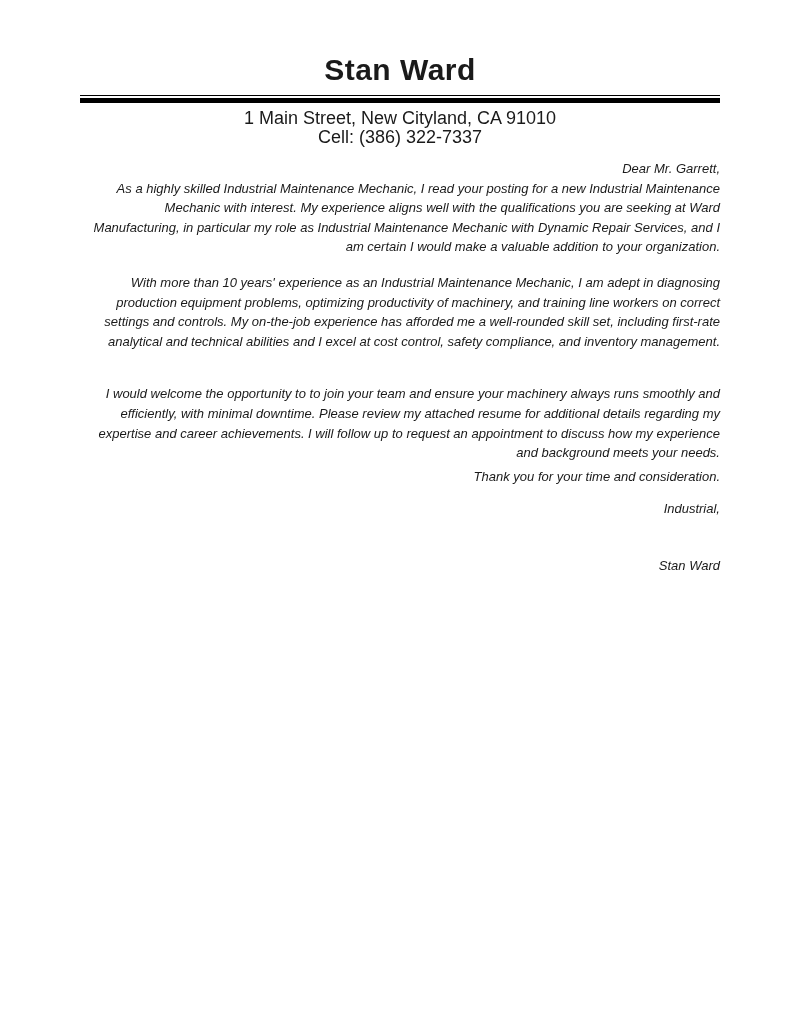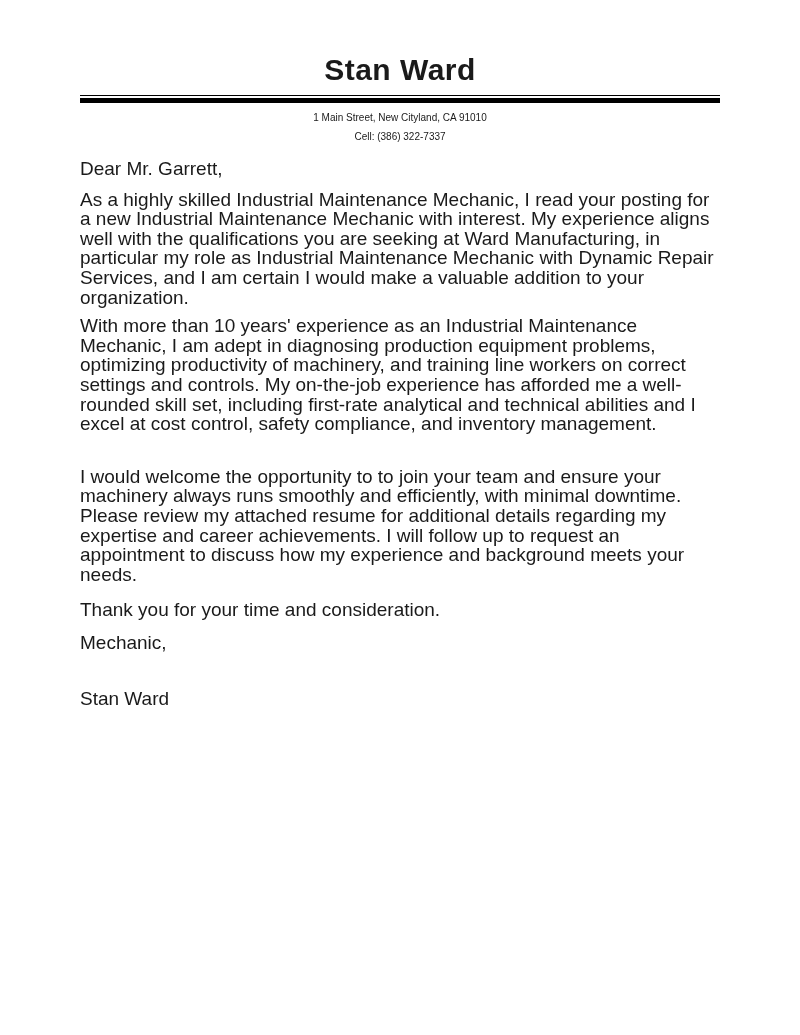--- a/index.html
+++ b/index.html
@@ -36,34 +36,35 @@
     background: var(--rule-color);
   }
   .rule-thick {
     height: 5px;
     background: var(--rule-color);
     margin-top: 2px;
   }
   .contact {
     margin-top: 6px;
     text-align: center;
-    font-size: 10px;
+    font-size: 18px;
     line-height: 18.5px;
   }
   .letter-body {
     margin: 0 80px;
-    font-size: 19px;
+    font-size: 13px;
     line-height: 19.6px;
-    text-align: left;
+    text-align: right;
+    font-style: italic;
   }
   .salutation { margin-top: 13px; }
-  .para-1 { margin-top: 11px; }
-  .para-2 { margin-top: 9px; }
+  .para-1 { }
+  .para-2 { margin-top: 16px; }
   .para-3 { margin-top: 33px; }
-  .thanks { margin-top: 16px; }
+  .thanks { margin-top: 4px; }
   .closing { margin-top: 13px; }
   .signature { margin-top: 37px; }
 </style>
 </head>
 <body>
 
 <div class="page">
 
   <div class="header">
     <div class="name-title">Stan Ward</div>
@@ -76,17 +77,17 @@
       <div>Cell: (386) 322-7337</div>
     </div>
   </div>
 
   <div class="letter-body">
     <p class="salutation">Dear Mr. Garrett,</p>
     <p class="para-1">As a highly skilled Industrial Maintenance Mechanic, I read your posting for a new Industrial Maintenance Mechanic with interest. My experience aligns well with the qualifications you are seeking at Ward Manufacturing, in particular my role as Industrial Maintenance Mechanic with Dynamic Repair Services, and I am certain I would make a valuable addition to your organization.</p>
     <p class="para-2">With more than 10 years' experience as an Industrial Maintenance Mechanic, I am adept in diagnosing production equipment problems, optimizing productivity of machinery, and training line workers on correct settings and controls. My on-the-job experience has afforded me a well-rounded skill set, including first-rate analytical and technical abilities and I excel at cost control, safety compliance, and inventory management.</p>
     <p class="para-3">I would welcome the opportunity to to join your team and ensure your machinery always runs smoothly and efficiently, with minimal downtime. Please review my attached resume for additional details regarding my expertise and career achievements. I will follow up to request an appointment to discuss how my experience and background meets your needs.</p>
     <p class="thanks">Thank you for your time and consideration.</p>
-    <p class="closing">Mechanic,</p>
+    <p class="closing">Industrial,</p>
     <p class="signature">Stan Ward</p>
   </div>
 
 </div>
 
 </body></html>

